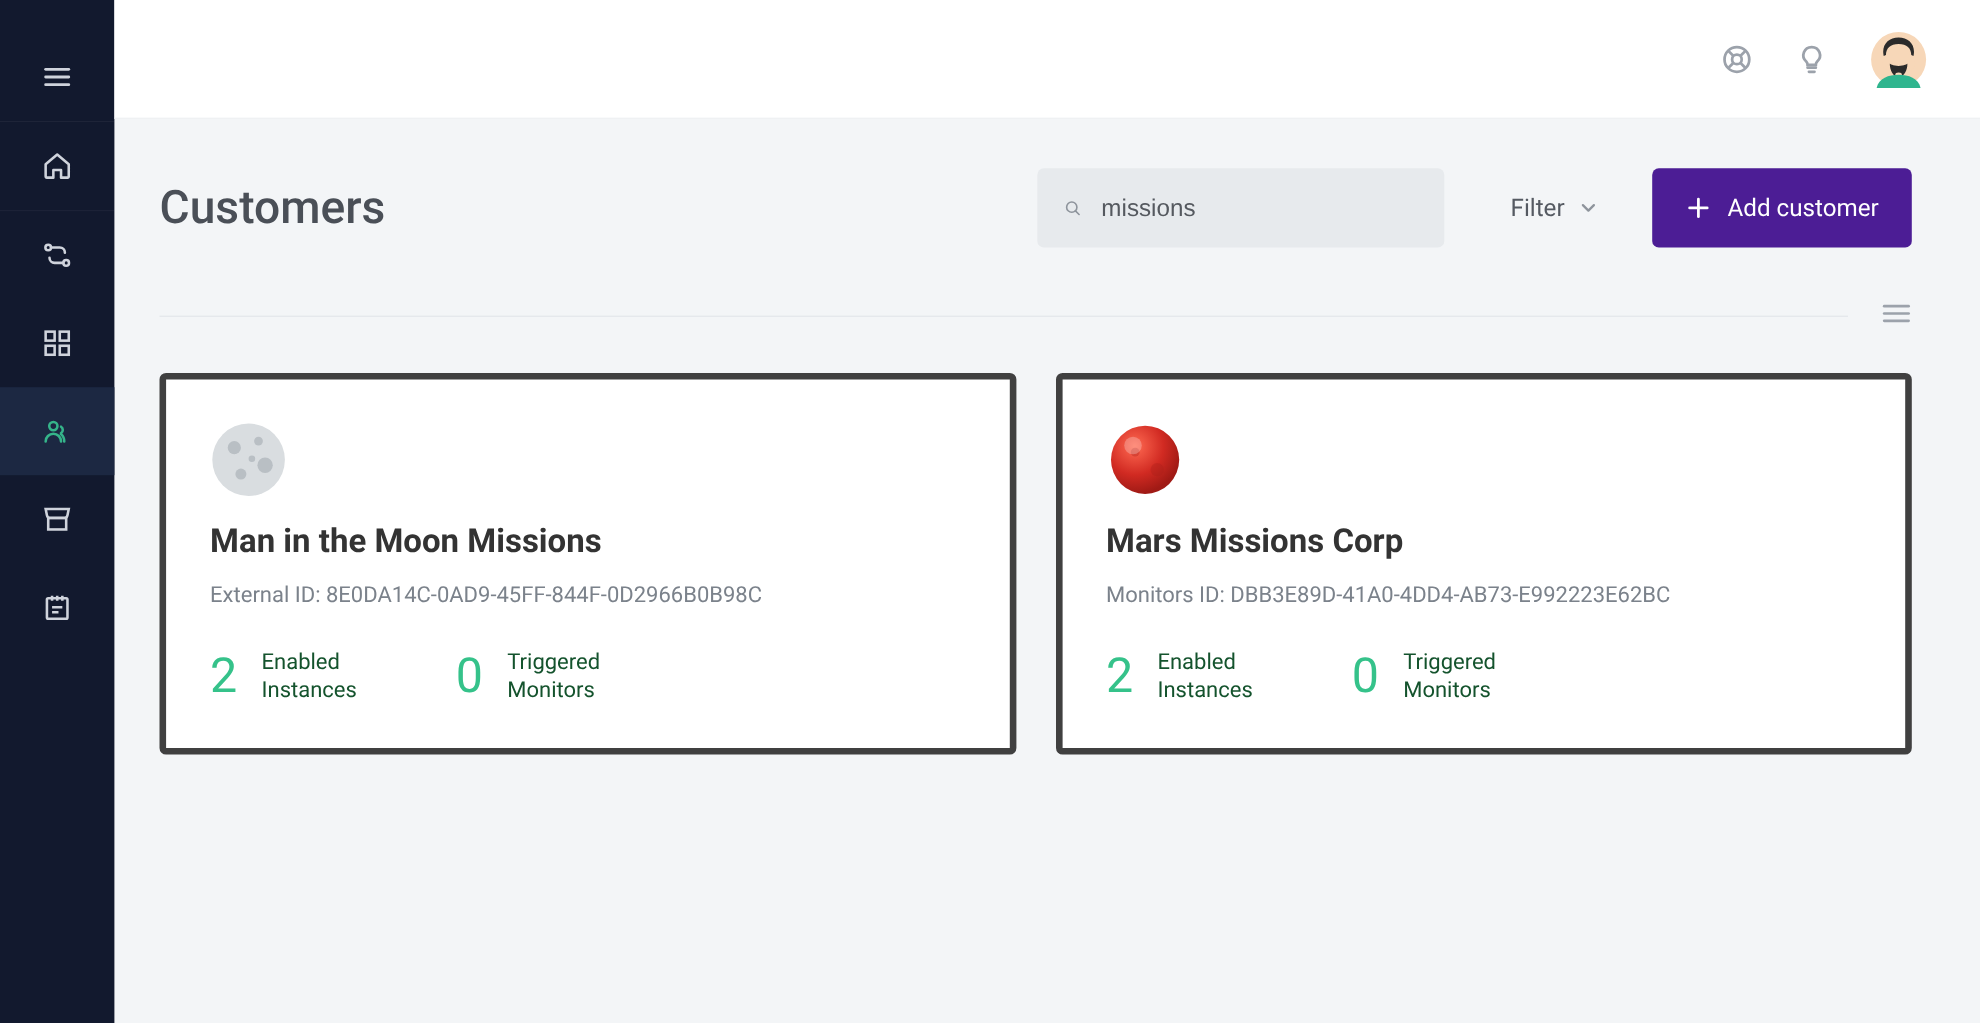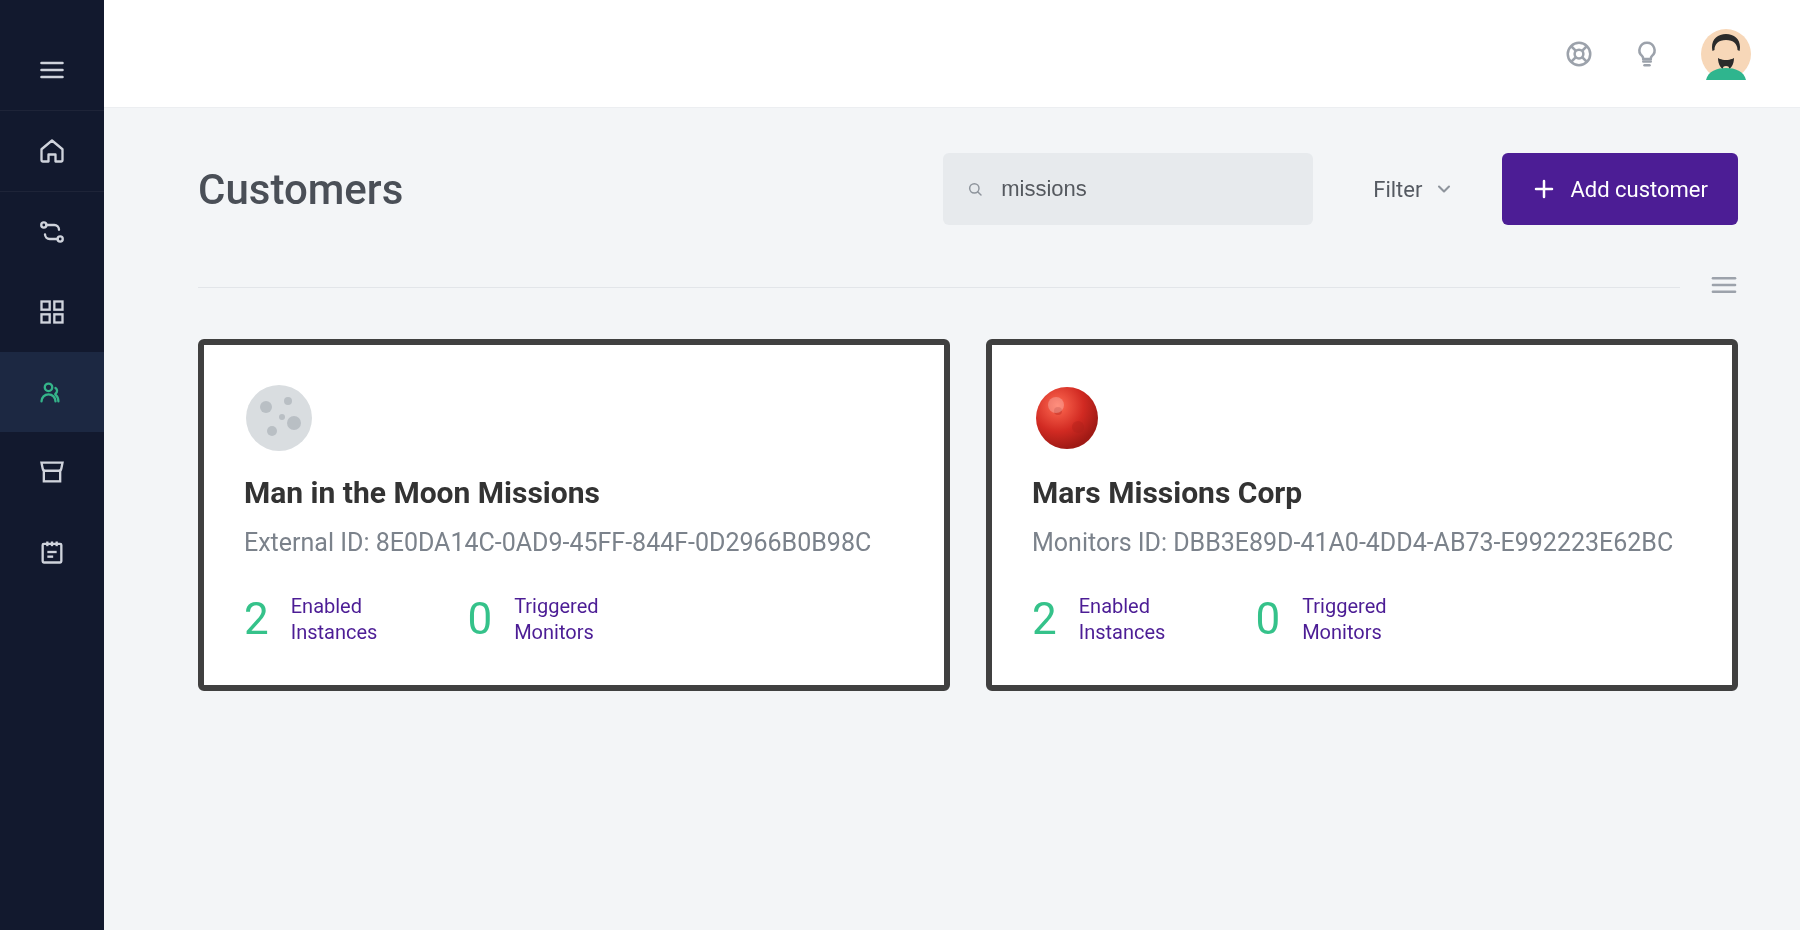--- a/index.html
+++ b/index.html
@@ -74,21 +74,21 @@
     width: 52px;
     height: 52px;
     display: flex;
     align-items: center;
     justify-content: center;
     cursor: pointer;
   }
 
   
   .content {
-    padding: 45px 62px 0 94px;
+    padding: 45px 62px 0 41px;
     flex: 1;
     overflow: auto;
   }
 
   .page-header-row {
     display: flex;
     align-items: center;
     gap: 30px;
   }
   .page-title {
@@ -183,42 +183,42 @@
     height: 70px;
     margin-bottom: 22px;
   }
   .card-title {
     font-size: 30px;
     font-weight: 700;
     color: #333;
     margin-bottom: 18px;
   }
   .card-extid {
-    font-size: 25px;
+    font-size: 20px;
     color: #7b828b;
     margin-bottom: 36px;
   }
   .card-stats {
     display: flex;
     gap: 90px;
   }
   .stat {
     display: flex;
     align-items: center;
     gap: 22px;
   }
   .stat-number {
     font-size: 44px;
     font-weight: 400;
     color: #35c28a;
     line-height: 1;
   }
   .stat-label {
     font-size: 20px;
-    color: #4c1d95;
+    color: #14532d;
     line-height: 1.3;
   }
 
   
   .moon-svg circle.base { fill: #d9dde0; }
   .moon-svg .crater { fill: #b9bfc4; }
   .mars-svg .shade { fill: #a81f19; opacity: .35; }
   .mars-svg .hl { fill: #ffffff; opacity: .25; }
 </style>
 </head>

